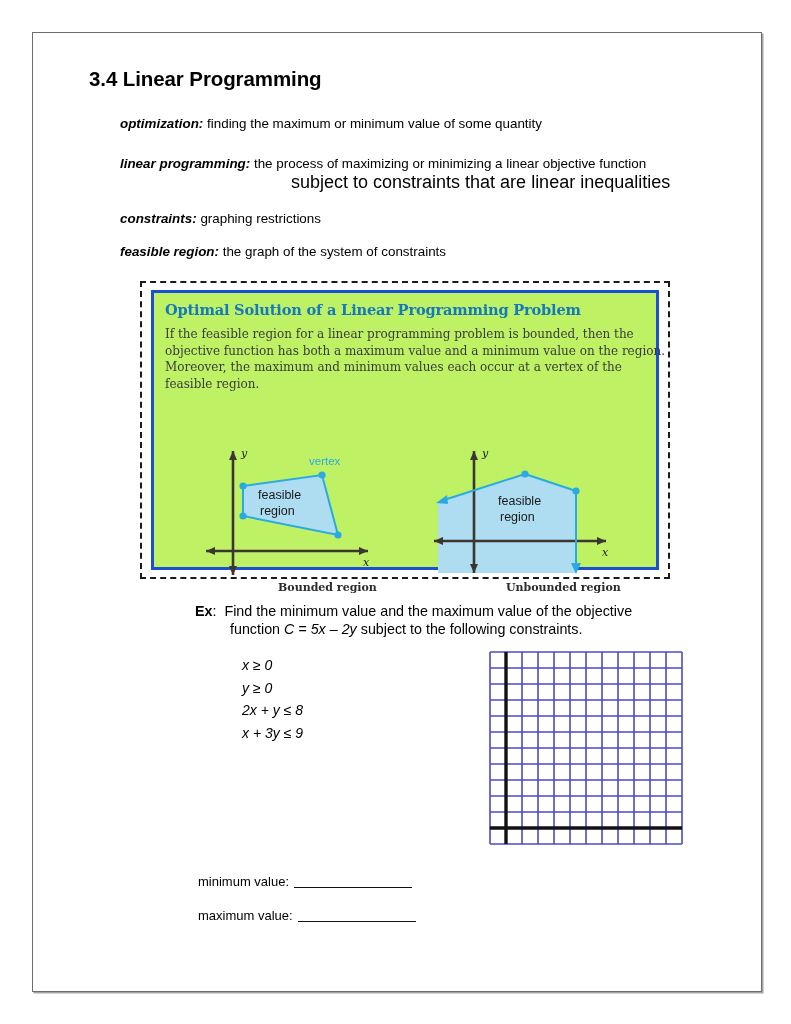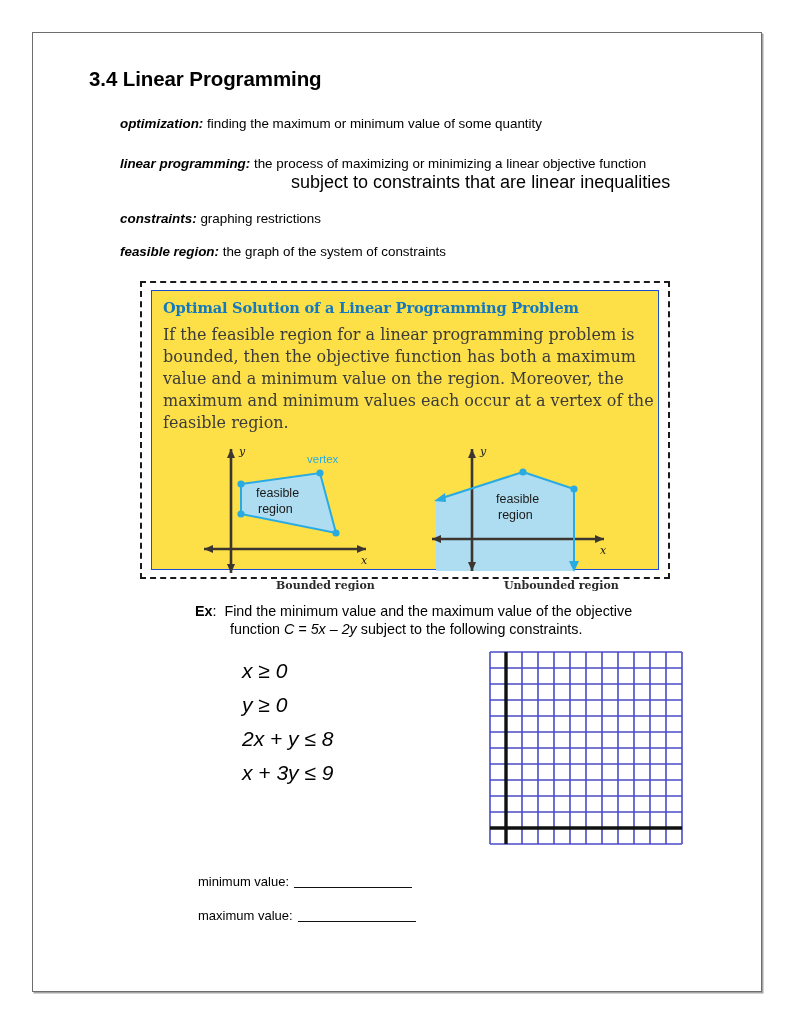--- a/index.html
+++ b/index.html
@@ -74,43 +74,43 @@
     height: 298px;
     border: 2.2px dashed #1a1a1a;
     box-sizing: border-box;
   }
   #callout-inner {
     position: absolute;
     left: 9px;
     top: 7px;
     right: 9px;
     bottom: 7px;
-    border: 1px solid #1d4ed8;
-    background: #fde047;
+    border: 3px solid #1d4ed8;
+    background: #bef264;
     box-sizing: border-box;
     text-decoration: underline;
   }
   #callout-title {
     position: absolute;
     left: 11px;
     top: 8px;
     font-family: "DejaVu Serif", serif;
     font-weight: bold;
     font-size: 14.6px;
     color: #1479BE;
     white-space: nowrap;
     letter-spacing: -0.2px;
   }
   #callout-body {
     position: absolute;
     left: 11px;
     top: 33px;
     width: 500px;
     font-family: "DejaVu Serif", serif;
-    font-size: 16px;
+    font-size: 12px;
     line-height: 1.38;
     color: #3b3b3b;
   }
 
   
   .diagram {
     position: absolute;
     top: 150px;
   }
   #diagram-bounded { left: 42px; }
@@ -146,21 +146,21 @@
   }
   .ital { font-style: italic; }
 
   
   #constraints-list {
     position: absolute;
     left: 209px;
     top: 621px;
   }
   .constraint {
-    font-size: 21px;
+    font-size: 14px;
     font-style: italic;
     line-height: 1.62;
     white-space: nowrap;
   }
 
   
   #graph-grid {
     position: absolute;
     left: 456px;
     top: 618px;

